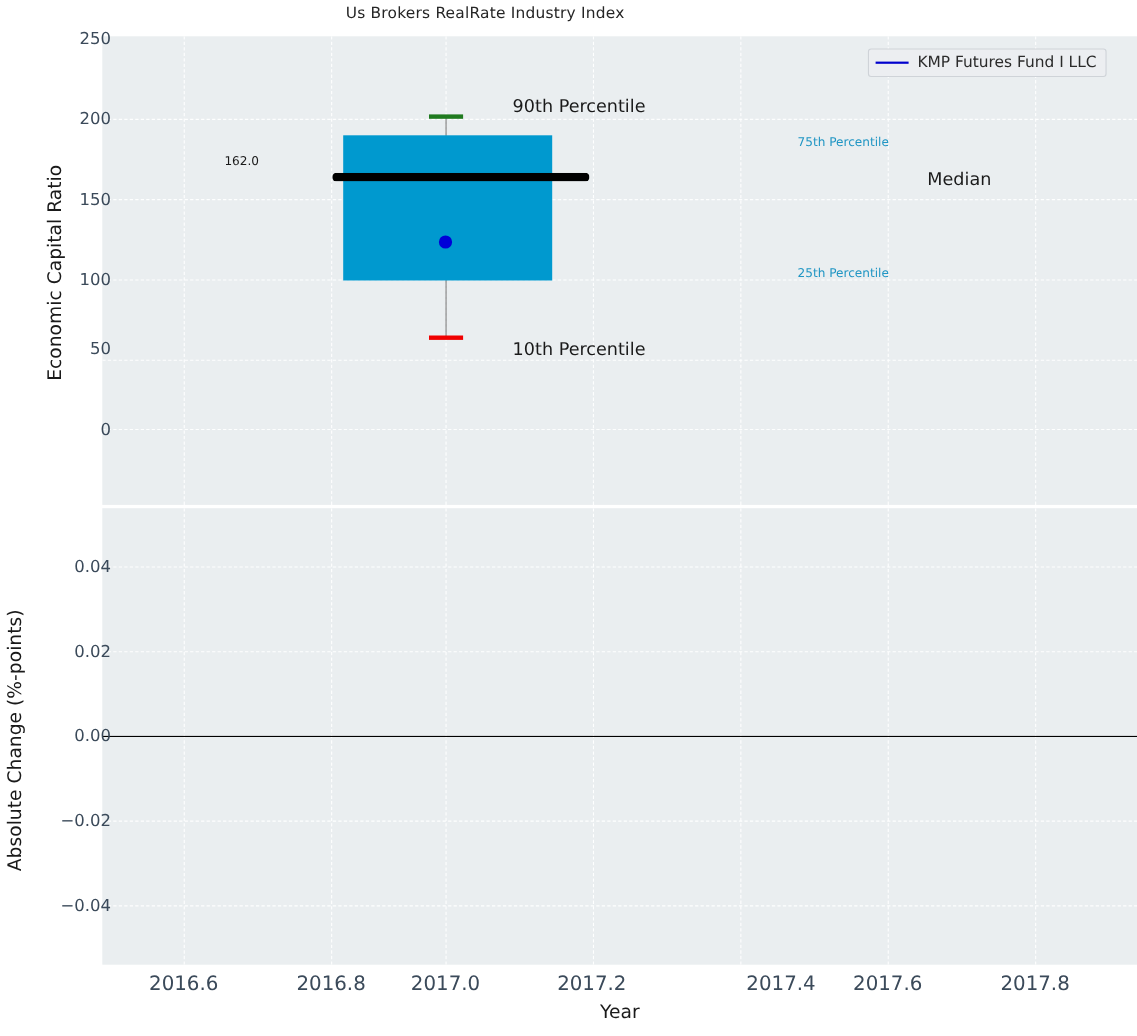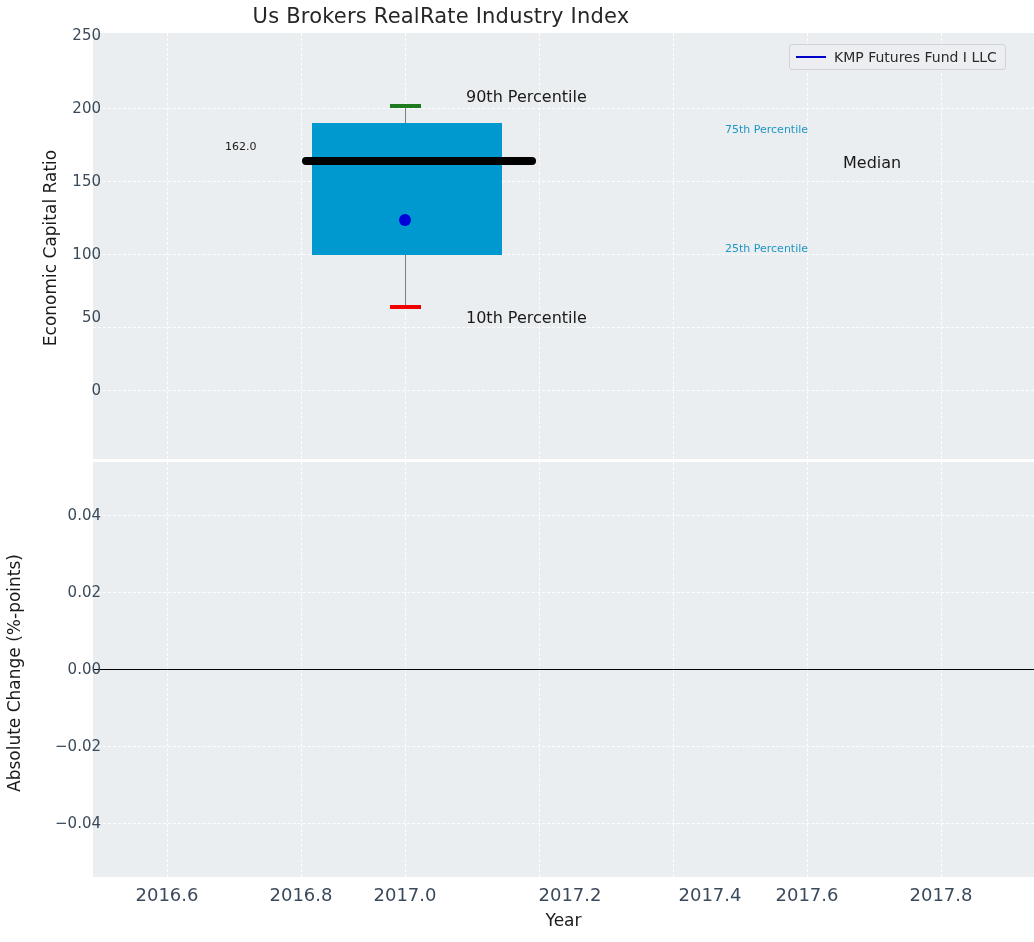--- a/index.html
+++ b/index.html
@@ -18,21 +18,21 @@
     overflow: hidden;
   }
 
   
   .fig-title {
     position: absolute;
     left: 0;
     top: 4px;
     width: 882px;
     text-align: center;
-    font-size: 21px;
+    font-size: 14px;
     color: #262626;
     font-family: "DejaVu Sans", sans-serif;
     letter-spacing: 0.2px;
   }
 
   
   .panel {
     position: absolute;
     background: #eaeef0;
     overflow: hidden;
@@ -219,21 +219,21 @@
     <div class="box-rect" style="left:219px; top:90px; width:190px; height:132px;"></div>
 
     <div class="cap cap-high" style="left:297px; top:71px; width:31px;"></div>
 
     <div class="cap cap-low" style="left:297px; top:272px; width:31px;"></div>
 
     <div class="median-line" style="left:209px; top:124px; width:234px;"></div>
 
     <div class="marker-dot" style="left:312px; top:187px;"></div>
 
-    <div class="annot annot-value" style="left:132px; top:107px;">162.0</div>
+    <div class="annot annot-value" style="left:111px; top:107px;">162.0</div>
 
     <div class="annot annot-dark" style="left:373px; top:54px;">90th Percentile</div>
 
     <div class="annot annot-accent" style="left:632px; top:90px;">75th Percentile</div>
 
     <div class="annot annot-dark" style="left:750px; top:120px;">Median</div>
 
     <div class="annot annot-accent" style="left:632px; top:209px;">25th Percentile</div>
 
     <div class="annot annot-dark" style="left:373px; top:275px;">10th Percentile</div>
@@ -269,21 +269,21 @@
     <div class="ytick" style="top:515px;">0.04</div>
     <div class="ytick" style="top:592px;">0.02</div>
     <div class="ytick" style="top:669px;">0.00</div>
     <div class="ytick" style="top:746px;">−0.02</div>
     <div class="ytick" style="top:823px;">−0.04</div>
   </div>
 
   <div class="xtick" style="left:167px;">2016.6</div>
   <div class="xtick" style="left:301px;">2016.8</div>
   <div class="xtick" style="left:405px;">2017.0</div>
-  <div class="xtick" style="left:570px;">2017.2</div>
+  <div class="xtick" style="left:538px;">2017.2</div>
   <div class="xtick" style="left:710px;">2017.4</div>
   <div class="xtick" style="left:807px;">2017.6</div>
   <div class="xtick" style="left:941px;">2017.8</div>
 
   <div class="ylabel" id="ylabel-top">Economic Capital Ratio</div>
   <div class="ylabel" id="ylabel-bot">Absolute Change (%-points)</div>
   <div class="xlabel">Year</div>
 
   <div id="legend">
     <span id="legend-swatch"></span>

